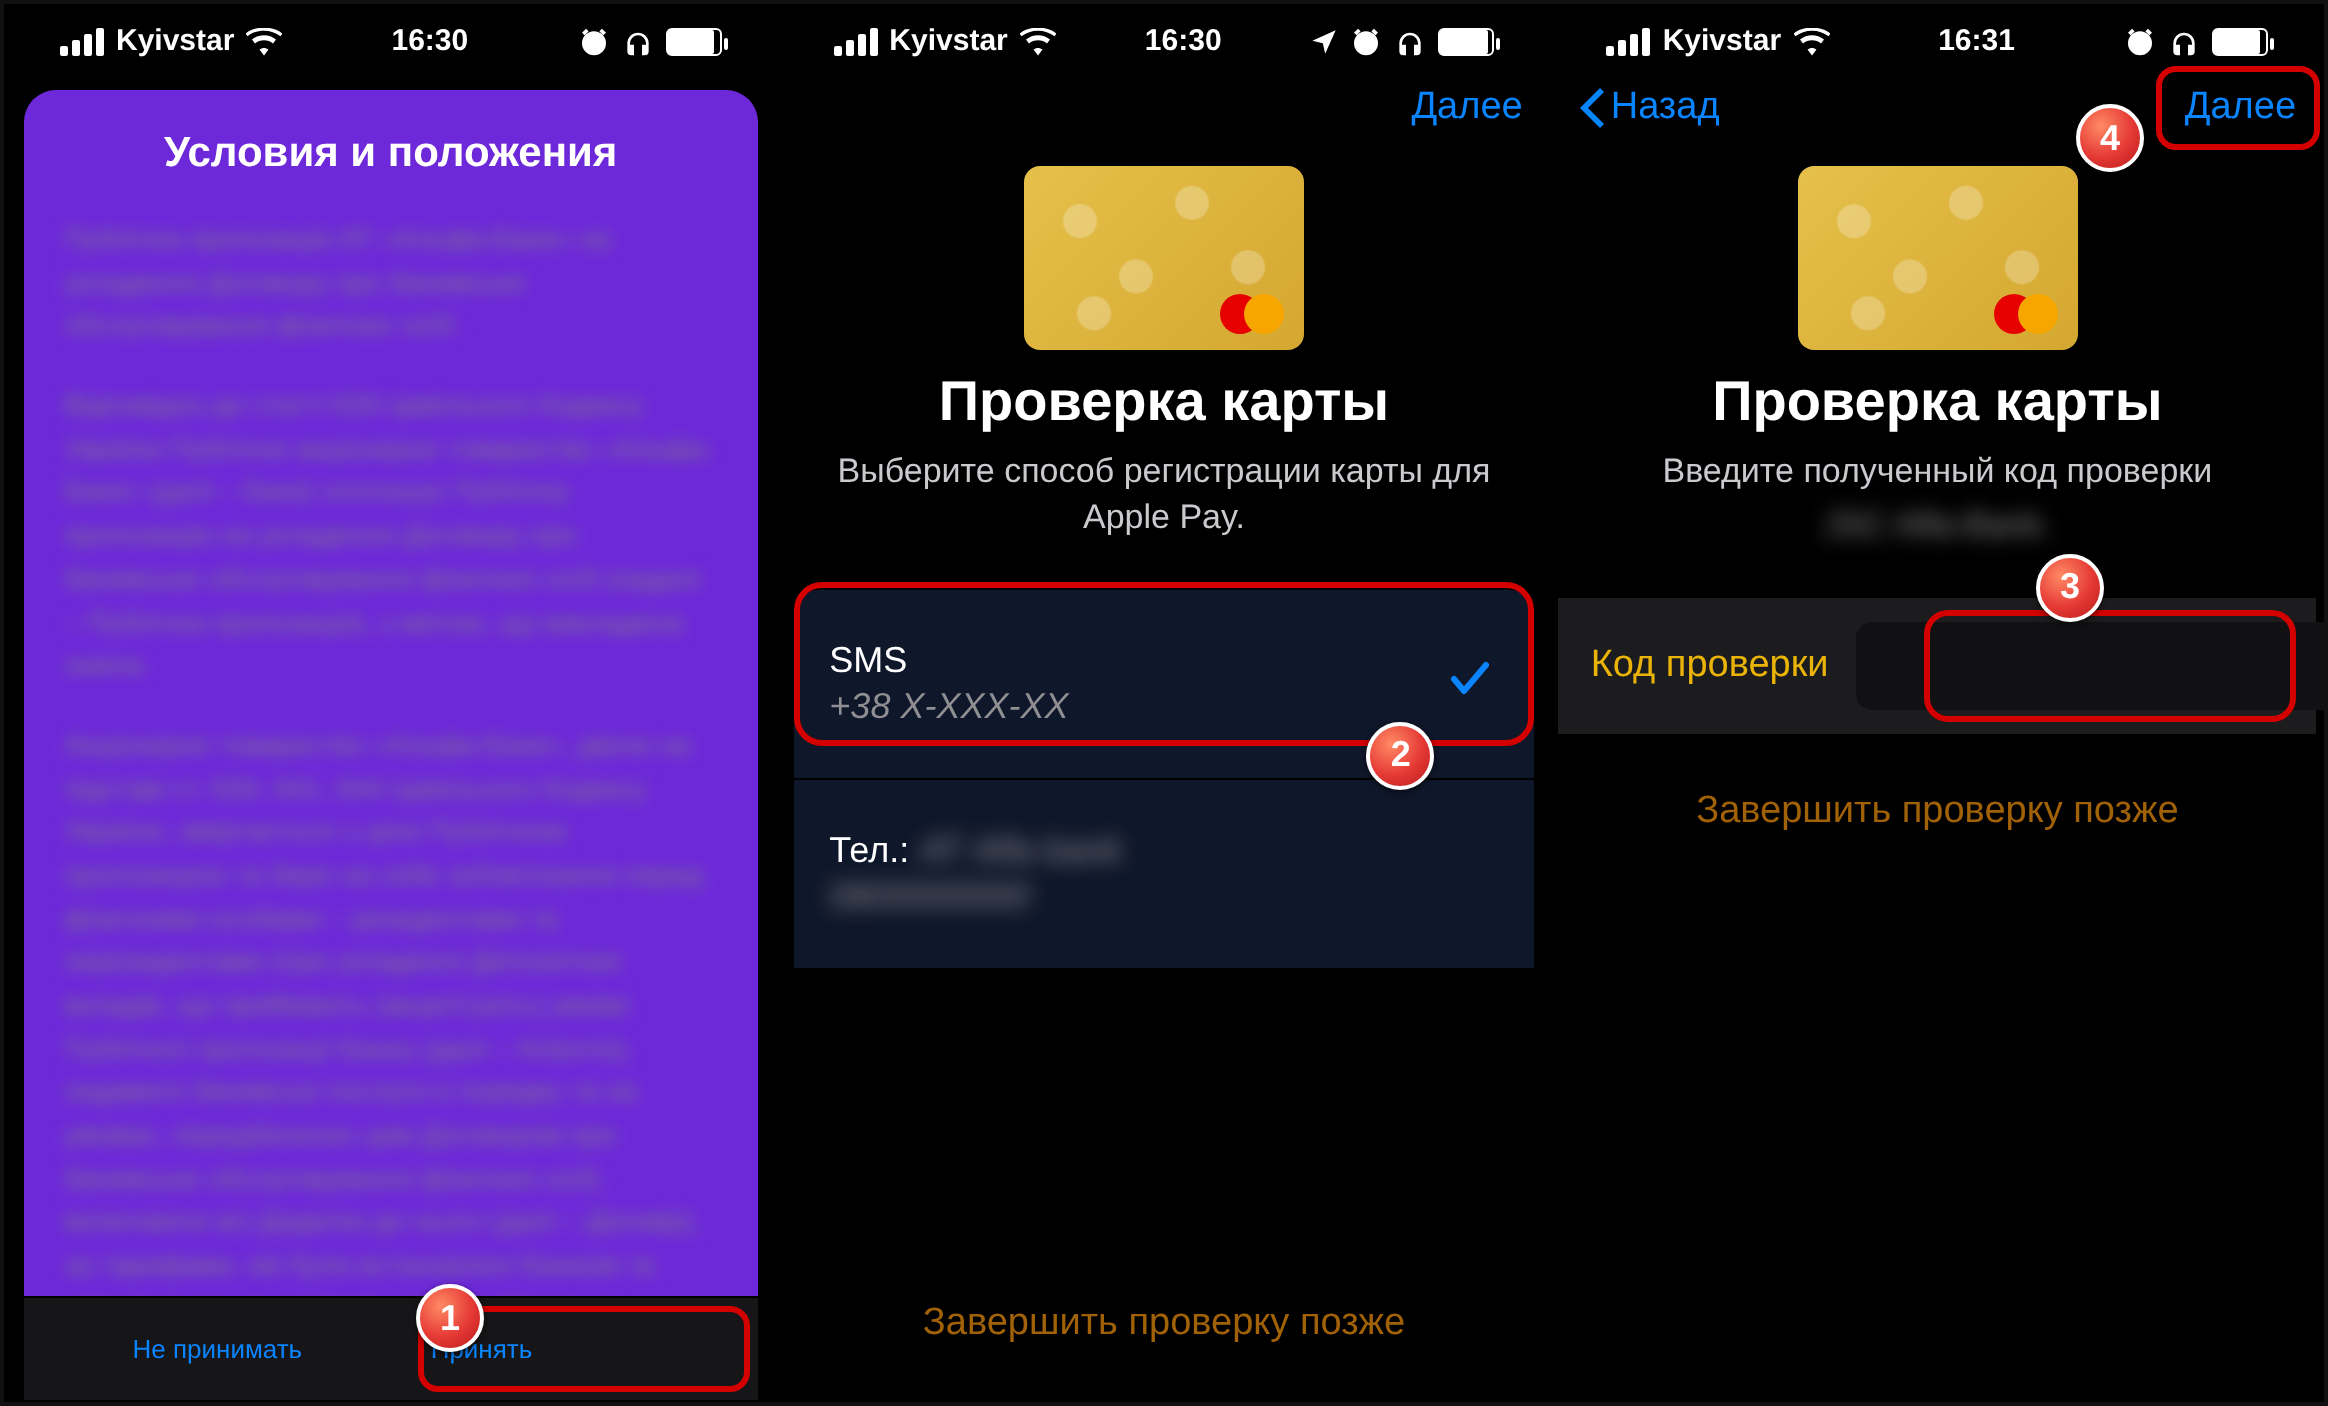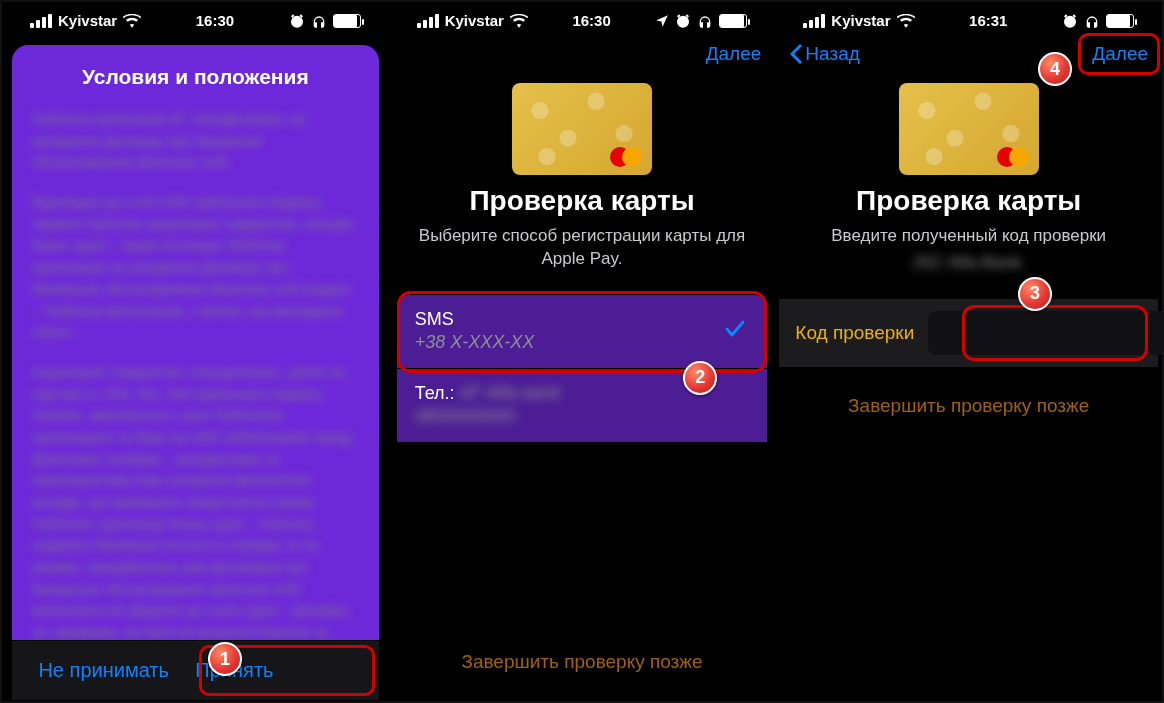--- a/index.html
+++ b/index.html
@@ -76,22 +76,22 @@
   .s1-actions {
     display:flex;
     border-top:1px solid #000;
     background:#161618;
   }
   .s1-actions button {
     flex:1;
     background:transparent;
     border:none;
     color:#0a84ff;
-    font-size: 20px;
-    padding: 18px 0;
+    font-size: 13px;
+    padding: 18px 10px;
     cursor:pointer;
   }
   .s1-actions .accept-wrap {
     flex:1;
     position:relative;
   }
   .hilite {
     position:absolute; inset:4px;
     border:3px solid #d40000;
     border-radius:10px;
@@ -139,22 +139,22 @@
   }
   .mc span{width:20px;height:20px;border-radius:50%;}
   .mc span:first-child{background:#e60000;}
   .mc span:last-child{background:#f7a600;margin-left:-8px;}
   .h1 { text-align:center; font-size:28px; font-weight:700; margin:4px 14px 8px;}
   .sub { text-align:center; color:#c9c9ce; font-size:17px; line-height:1.35; padding:0 30px; }
   .blurline { filter:blur(5px); color:#8e8e93; display:block; margin-top:4px;}
 
   .opt-list { margin:24px 8px 0; position:relative; }
   .opt {
-    background:#4c1d95;
-    padding:14px 18px;
+    background:#0f172a;
+    padding:25px 18px;
     min-height:74px;
     display:flex; flex-direction:column; justify-content:center;
     border-bottom:1px solid #000;
     position:relative;
     cursor:pointer;
   }
   .opt:first-child { border-radius:12px 12px 0 0;}
   .opt:last-child { border-radius:0 0 12px 12px; border-bottom:none;}
   .opt .label { font-size:18px; color:#fff;}
   .opt .detail { font-size:18px; color:#8e8e93; margin-top:2px;font-style:italic;}

